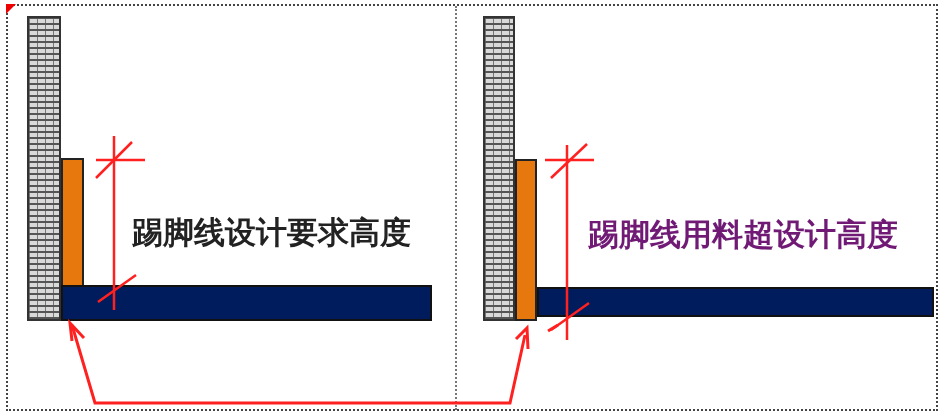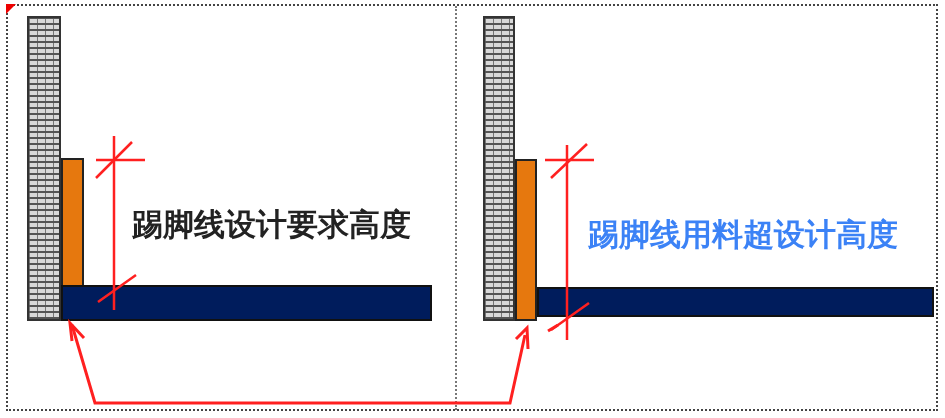--- a/index.html
+++ b/index.html
@@ -20,28 +20,28 @@
 <body>
 
 <div class="frame"></div>
 <div class="corner"></div>
 <div class="divider"></div>
 
 <div>
   <div class="wall" style="left:27px;top:16px;width:34px;height:305px;"></div>
   <div class="skirt" style="left:61px;top:158px;width:23px;height:130px;"></div>
   <div class="floor" style="left:61px;top:285px;width:371px;height:36px;"></div>
-  <div class="label" style="left:132px;top:204px;font-size:31px;color:#222;">踢脚线设计要求高度</div>
+  <div class="label" style="left:132px;top:212px;font-size:31px;color:#222;">踢脚线设计要求高度</div>
 </div>
 
 <div>
   <div class="wall" style="left:483px;top:16px;width:32px;height:305px;"></div>
   <div class="skirt" style="left:515px;top:159px;width:22px;height:162px;"></div>
   <div class="floor" style="left:537px;top:287px;width:397px;height:30px;"></div>
-  <div class="label" style="left:588px;top:214px;font-size:31px;color:#3b82f6;">踢脚线用料超设计高度</div>
+  <div class="label" style="left:588px;top:214px;font-size:31px;color:#701a75;">踢脚线用料超设计高度</div>
 </div>
 
 <svg class="overlay" width="945" height="418">
   <g stroke="#ff2020" stroke-width="2.5" fill="none">
 
     <line x1="114" y1="136" x2="114" y2="310"></line>
     <line x1="96" y1="160" x2="145" y2="160"></line>
     <line x1="96" y1="178" x2="132" y2="142"></line>
     <line x1="98" y1="302" x2="136" y2="275"></line>
 

